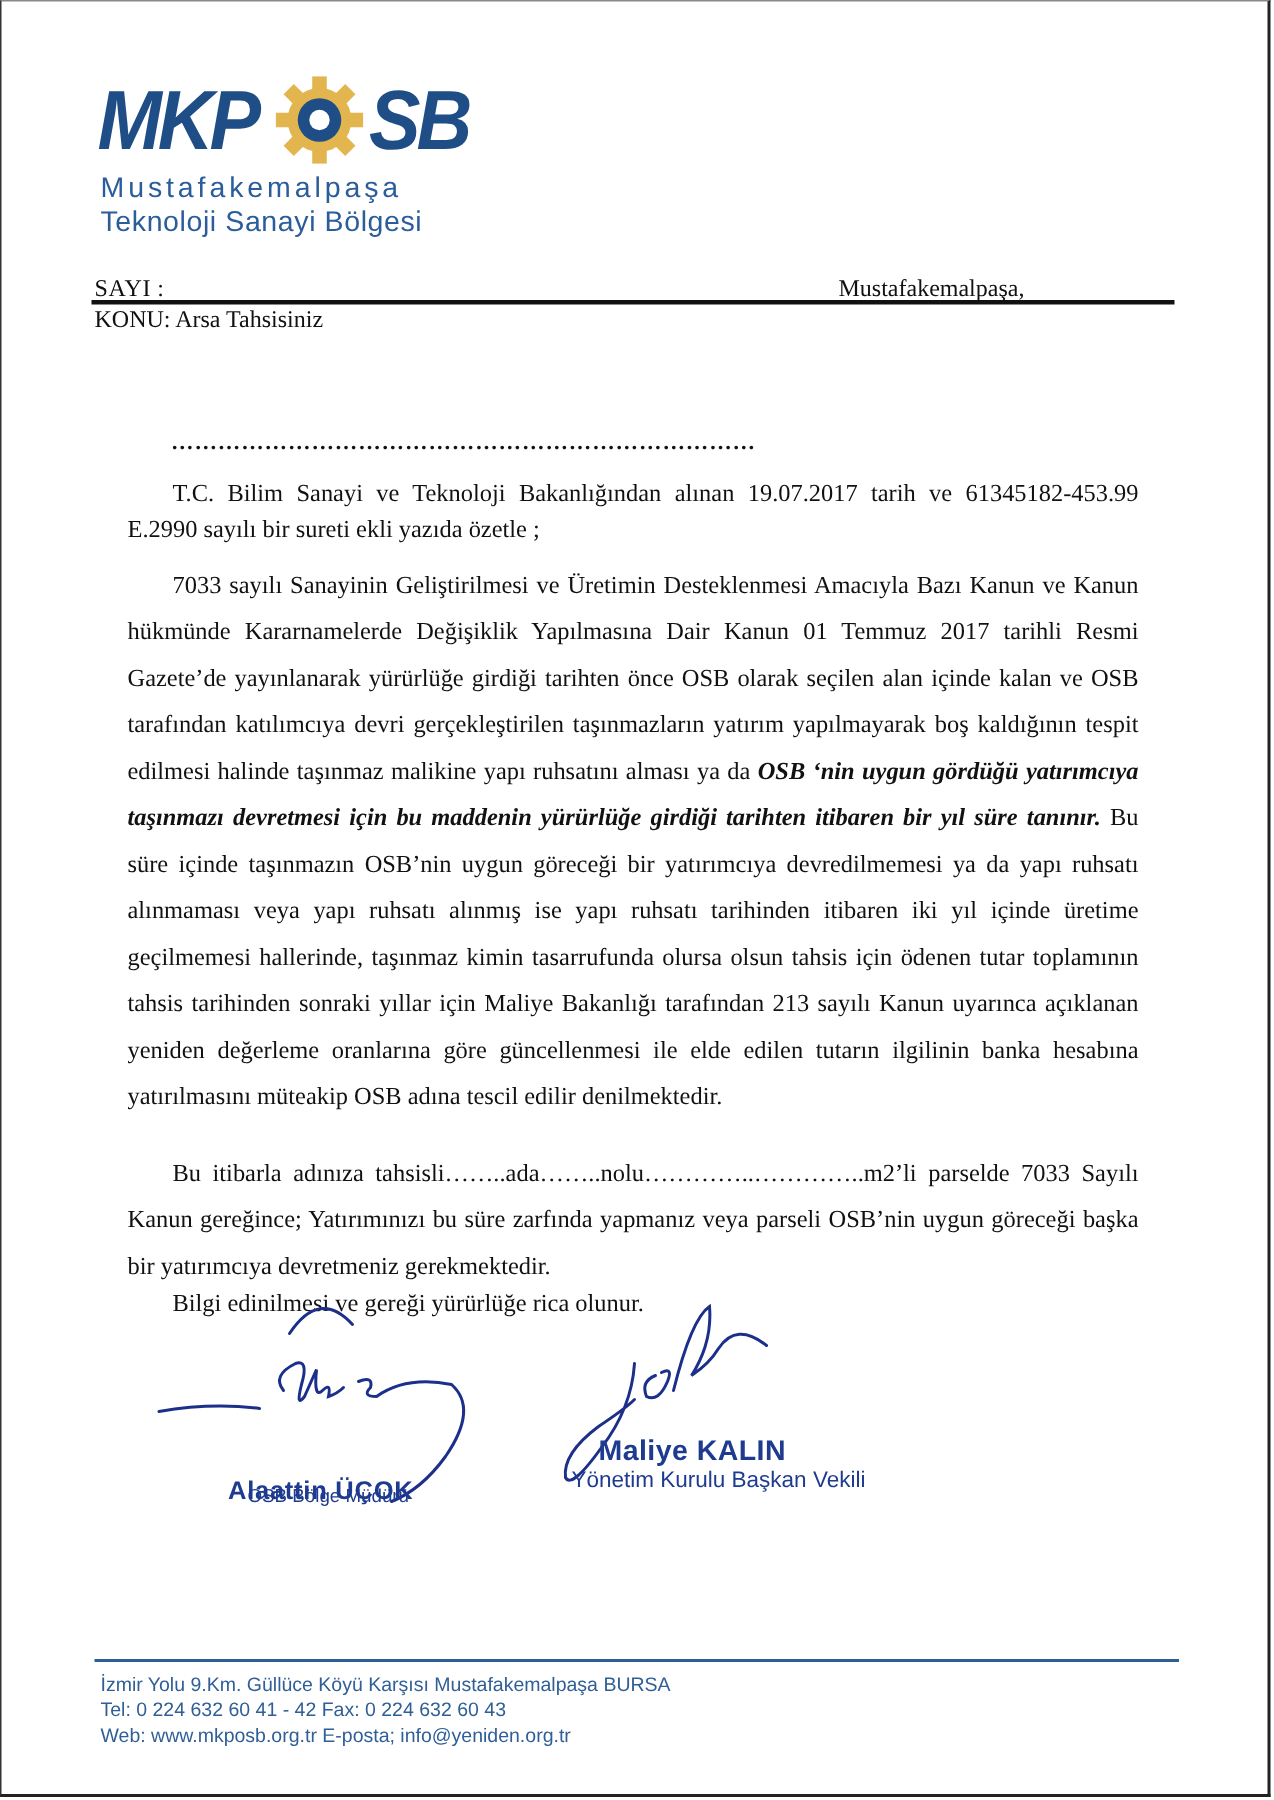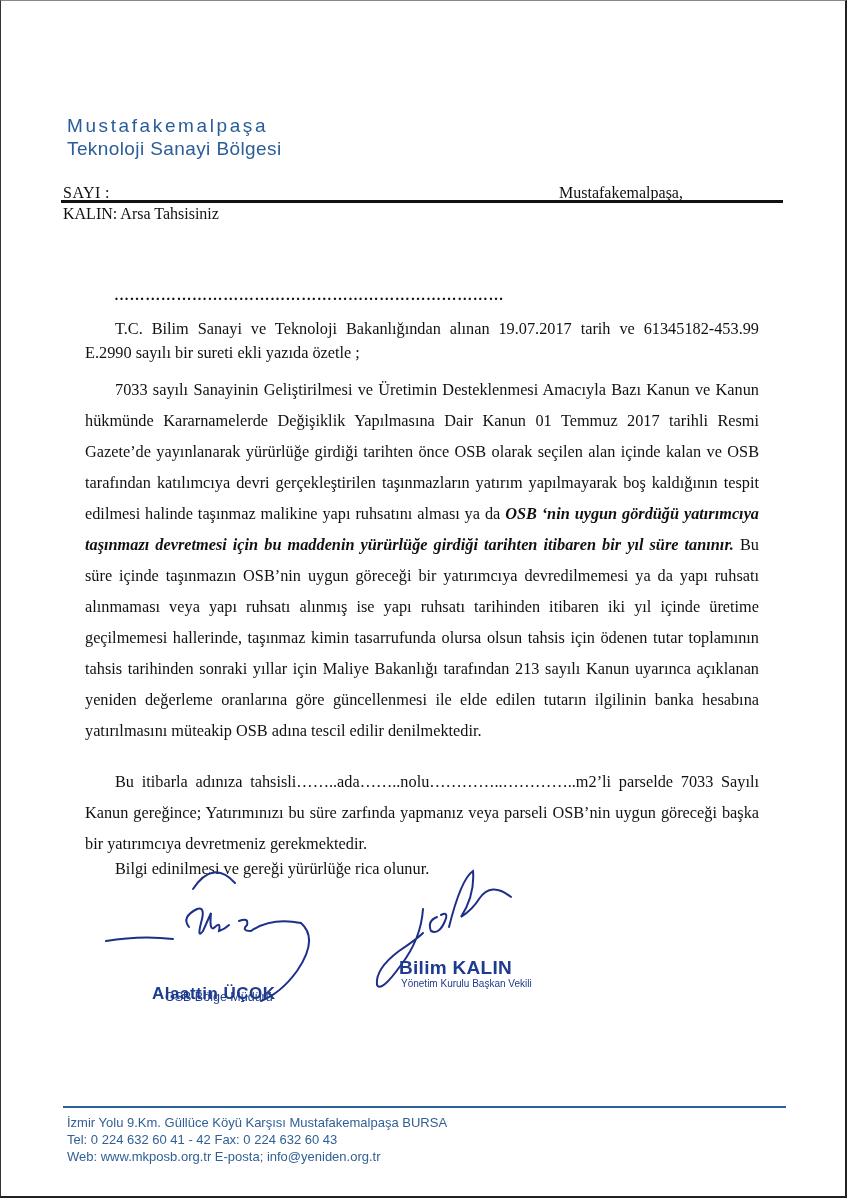--- a/index.html
+++ b/index.html
@@ -46,45 +46,64 @@
     .p3 { top: 765px; line-height: 31px; }
     .p4 { top: 854px; }
     .indent { display: inline-block; width: 30px; }
     .bi { font-weight: bold; font-style: italic; }
     .sig-svg { position: absolute; }
     .sig-name { font-family: "Liberation Sans", "DejaVu Sans", sans-serif; font-weight: bold; color: #1f3b8f; white-space: nowrap; }
     .sig-title { font-family: "Liberation Sans", "DejaVu Sans", sans-serif; color: #1f3b8f; white-space: nowrap; }
     .sig1-name { position: absolute; left: 151px; top: 983px; font-size: 17px; letter-spacing: 0.5px; }
     .sig1-title { position: absolute; left: 164px; top: 989px; font-size: 12.5px; }
     .sig2-name { position: absolute; left: 398px; top: 956px; font-size: 19px; letter-spacing: 0.3px; }
-    .sig2-title { position: absolute; left: 400px; top: 977px; font-size: 10px; }
+    .sig2-title { position: absolute; left: 380px; top: 977px; font-size: 15px; }
 
     
     .footer-rule { position: absolute; left: 62px; top: 1105px; width: 723px; height: 2px; background: #2d5f97; }
     .footer { position: absolute; left: 66px; top: 1113px; font-size: 13px; line-height: 17px; color: #2f5f96; }
     .footer div { white-space: nowrap; }
   </style>
 </head>
 <body>
 
 <div class="page">
 
   <div class="logo">
+    <div class="logo-mark">
+      <span class="logo-letters">MKP</span>
+      <svg class="logo-gear" viewBox="0 0 64 64">
+        <g fill="#e3b54e">
+          <rect x="27" y="2" width="10" height="12"></rect>
+          <rect x="27" y="50" width="10" height="12"></rect>
+          <rect x="2" y="27" width="12" height="10"></rect>
+          <rect x="50" y="27" width="12" height="10"></rect>
+          <rect x="27" y="2" width="10" height="12" transform="rotate(45 32 32)"></rect>
+          <rect x="27" y="2" width="10" height="12" transform="rotate(135 32 32)"></rect>
+          <rect x="27" y="2" width="10" height="12" transform="rotate(225 32 32)"></rect>
+          <rect x="27" y="2" width="10" height="12" transform="rotate(315 32 32)"></rect>
+          <circle cx="32" cy="32" r="22"></circle>
+        </g>
+        <circle cx="32" cy="32" r="15" fill="#1f4e87"></circle>
+        <circle cx="32" cy="32" r="7" fill="#ffffff"></circle>
+      </svg>
+      <span class="logo-letters">SB</span>
+    </div>
     <div class="logo-sub1 sans">Mustafakemalpaşa</div>
     <div class="logo-sub2 sans">Teknoloji Sanayi Bölgesi</div>
   </div>
 
   <div class="sayi serif">
     <span class="sayi-label">SAYI</span>
     <span>:</span>
   </div>
   <div class="place serif">Mustafakemalpaşa,</div>
   <div class="rule"></div>
   <div class="konu serif">
-    <span>KALIN</span><span>:</span>
+    <span>KONU</span><span>:</span>
     <span>Arsa Tahsisiniz</span>
   </div>
 
   <div class="dots serif">…………………………………………………………………</div>
 
   <div class="para p1 serif">
     <span class="indent"></span><span>T.C. Bilim Sanayi ve Teknoloji Bakanlığından alınan 19.07.2017 tarih ve 61345182-453.99 E.2990  sayılı bir sureti ekli yazıda özetle ;</span>
   </div>
 
   <div class="para p2 serif">
@@ -110,21 +129,21 @@
   <div class="sig1-name sig-name">Alaattin ÜÇOK</div>
   <div class="sig1-title sig-title">OSB Bölge Müdürü</div>
 
   <svg class="sig-svg" style="left:360px; top:868px;" width="170" height="130" viewBox="0 0 170 130">
     <g fill="none" stroke="#1c2f8a" stroke-width="2" stroke-linecap="round">
       <path d="M 62 40 Q 60 70 40 96 Q 20 124 16 116 Q 14 100 38 82 Q 56 70 62 64"></path>
       <path d="M 76 48 Q 66 52 70 62 Q 78 66 84 52 Q 88 42 80 46"></path>
       <path d="M 88 58 Q 100 10 112 2 Q 114 26 100 48 Q 112 40 118 30 Q 130 12 150 28"></path>
     </g>
   </svg>
-  <div class="sig2-name sig-name">Bilim KALIN</div>
+  <div class="sig2-name sig-name">Maliye KALIN</div>
   <div class="sig2-title sig-title">Yönetim Kurulu Başkan Vekili</div>
 
   <div class="footer-rule"></div>
   <div class="footer sans">
     <div>İzmir Yolu 9.Km. Güllüce Köyü Karşısı Mustafakemalpaşa BURSA</div>
     <div>Tel: 0 224 632 60 41 - 42  Fax: 0 224 632 60 43</div>
     <div>Web: www.mkposb.org.tr  E-posta; info@yeniden.org.tr</div>
   </div>
 </div>
 

